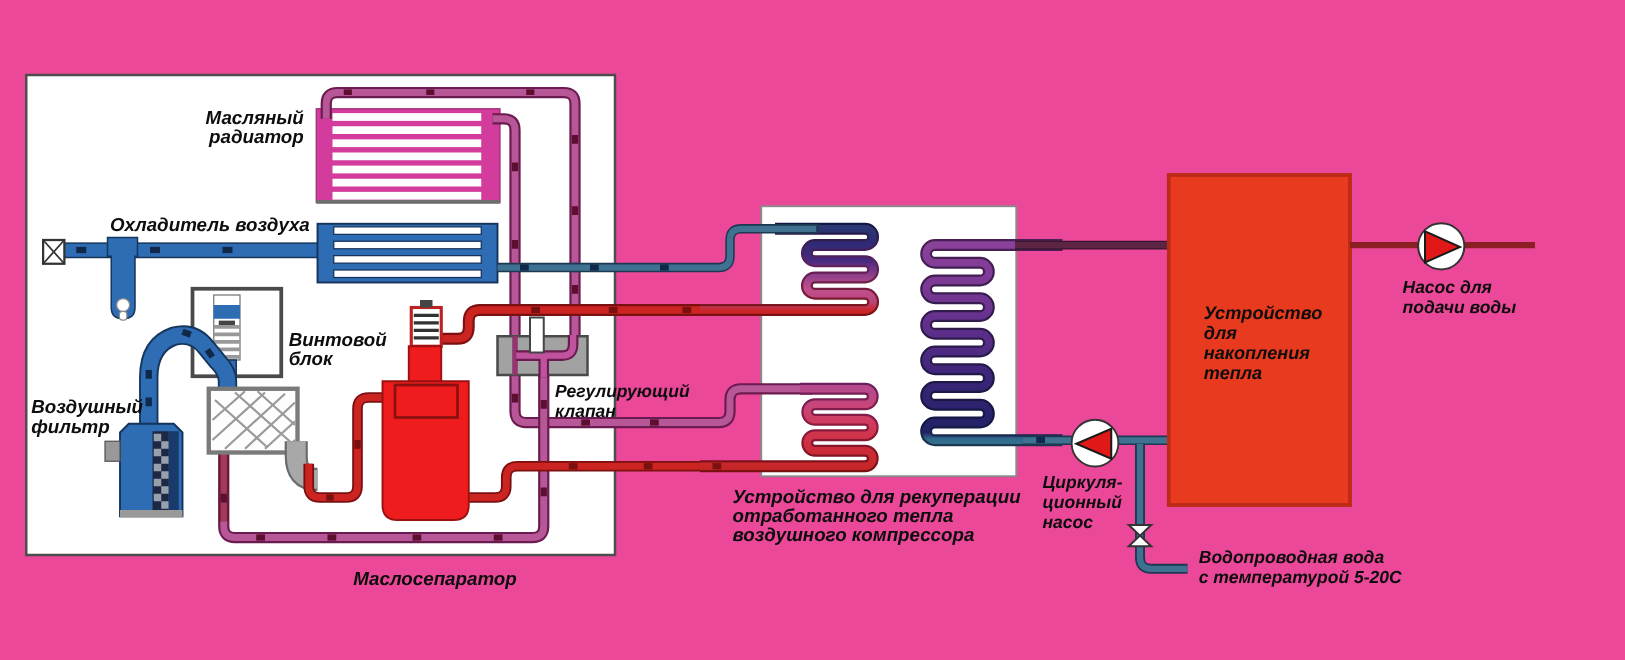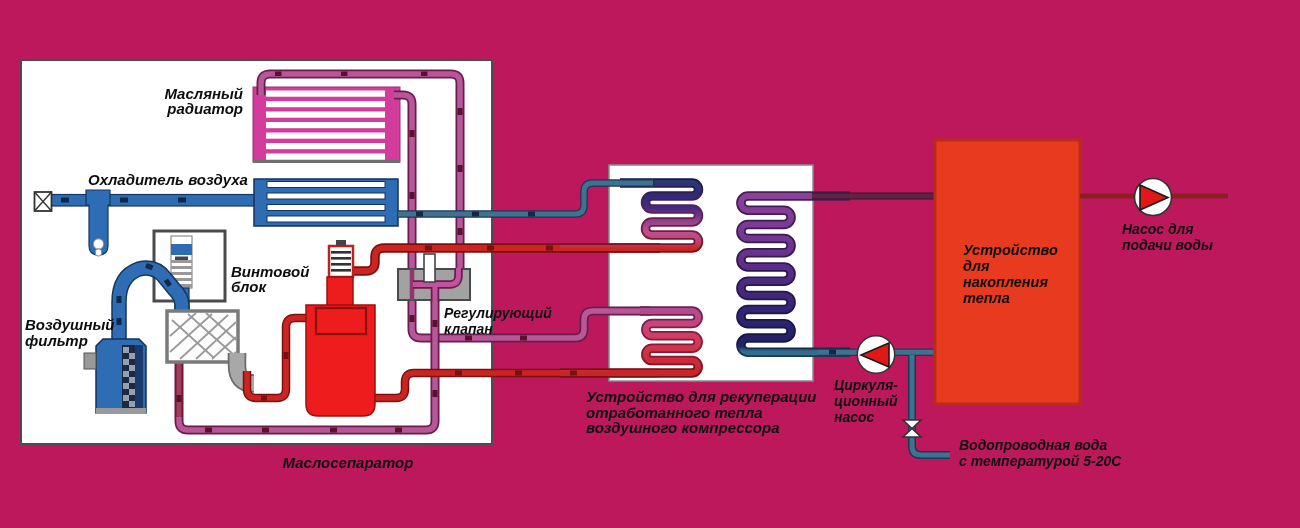--- a/index.html
+++ b/index.html
@@ -1,16 +1,16 @@
 <!DOCTYPE html>
 <html><head>
 <meta charset="utf-8">
 <style>
   html,body{margin:0;padding:0;background:#ffffff;}
-  .wrap{width:1300px;height:528px;position:relative;overflow:hidden;background:#be185d;}
+  .wrap{width:1300px;height:528px;position:relative;overflow:hidden;background:#ec4899;}
   text{font-family:"Liberation Sans",sans-serif;font-weight:bold;font-style:italic;fill:#0d0d0d;}
 </style>
 </head>
 <body>
 <div class="wrap">
 <svg width="1300" height="528" viewBox="0 0 1300 528">
 <defs>
   <linearGradient id="g1" x1="0" y1="179" x2="0" y2="252" gradientUnits="userSpaceOnUse">
     <stop offset="0" stop-color="#2c3a72"></stop>
           <stop offset="0.2" stop-color="#2c2b76"></stop>

